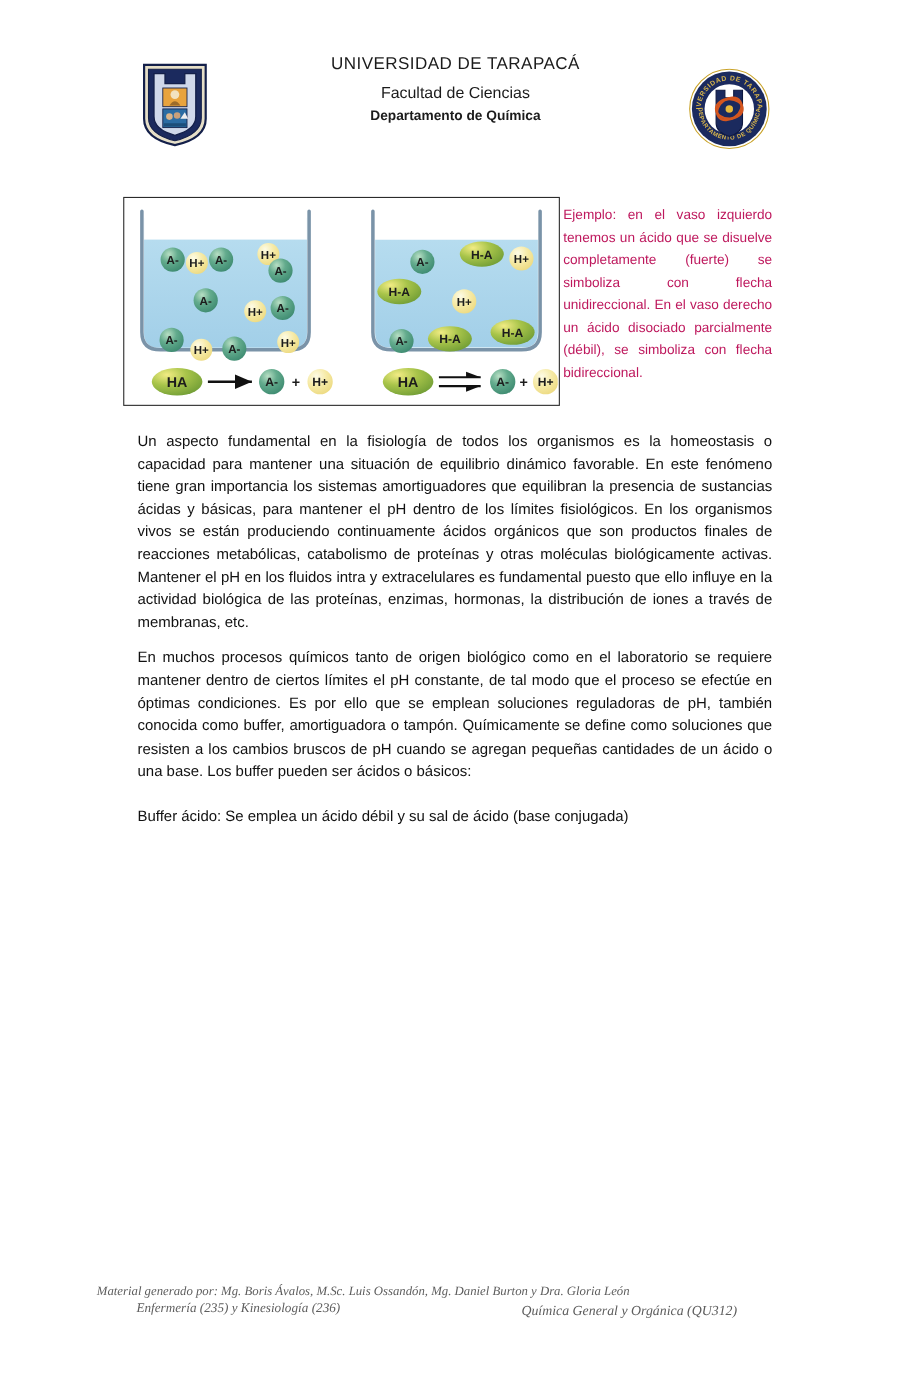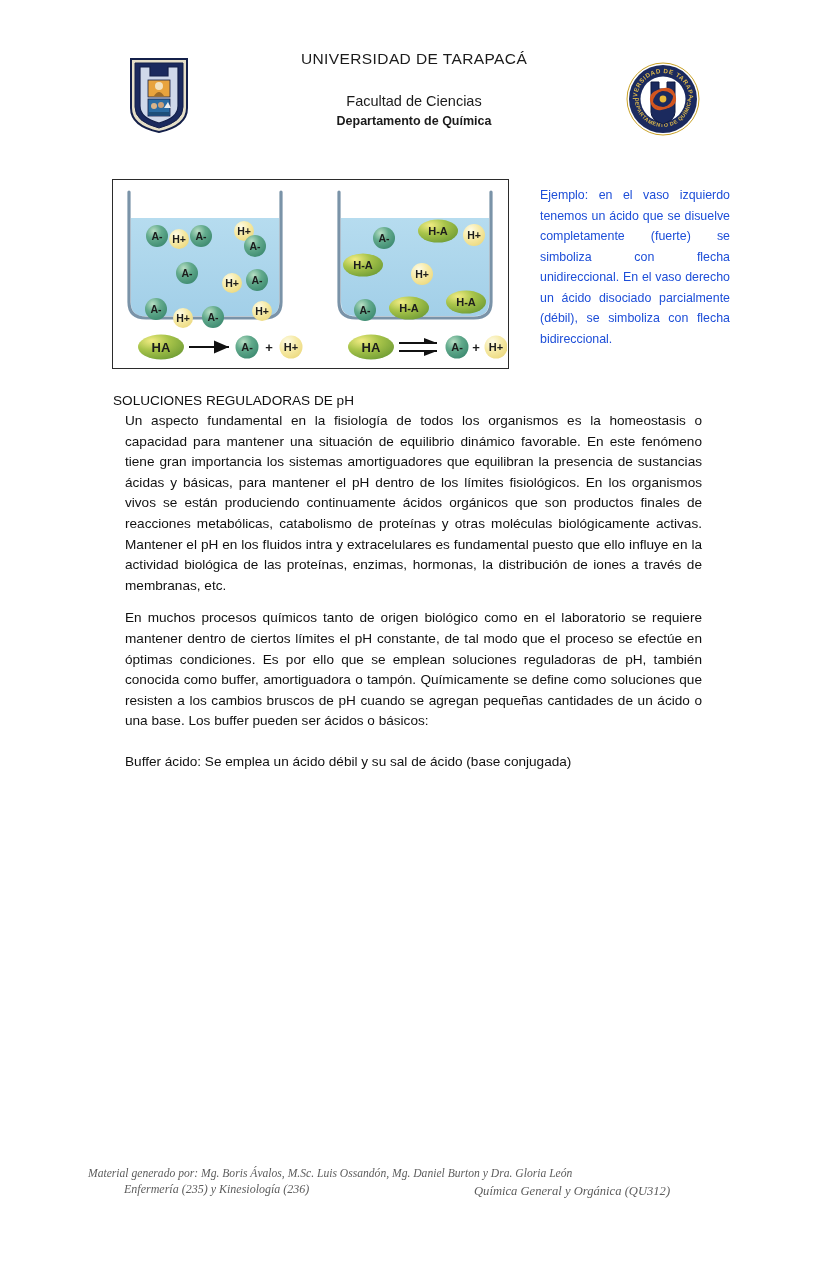--- a/index.html
+++ b/index.html
@@ -38,21 +38,21 @@
     font-size: 15.5px;
     letter-spacing: 0.4px;
     color: #1b1b1b;
     line-height: 22px;
     white-space: nowrap;
   }
   .hdr-line2 {
     font-size: 14.5px;
     color: #1b1b1b;
     line-height: 22px;
-    margin-top: 20px;
+    margin-top: 4px;
     white-space: nowrap;
   }
   .hdr-line3 {
     font-size: 12.5px;
     font-weight: bold;
     color: #1b1b1b;
     line-height: 17px;
     margin-top: 1px;
     white-space: nowrap;
   }
@@ -86,28 +86,28 @@
   }
   #figure-svg {
     position: absolute;
     left: 0;
     top: 0;
   }
 
   
   #figure-caption {
     position: absolute;
-    left: 540px;
+    left: 512px;
     top: 185px;
     width: 190px;
     font-size: 12.4px;
     line-height: 20.5px;
     text-align: justify;
     text-align-last: left;
-    color: #1d4ed8;
+    color: #be185d;
   }
 
   
   #content {
     position: absolute;
     left: 113px;
     top: 391px;
     width: 601px;
   }
   .section-title {
@@ -369,21 +369,20 @@
           <circle cx="383" cy="167" r="11.5" fill="url(#gradProton)"></circle>
           <text class="mol-label" x="383" y="171" font-size="11" text-anchor="middle">H+</text>
         </g>
       </g>
     </svg>
   </div>
 
   <div id="figure-caption">Ejemplo: en el vaso izquierdo tenemos un ácido que se disuelve completamente (fuerte) se simboliza con flecha unidireccional. En el vaso derecho un ácido disociado parcialmente (débil), se simboliza con flecha bidireccional.</div>
 
   <div id="content">
-    <div class="section-title">SOLUCIONES REGULADORAS DE pH</div>
     <p class="para tight">Un aspecto fundamental en la fisiología de todos los organismos es la homeostasis o capacidad para mantener una situación de equilibrio dinámico favorable. En este fenómeno tiene gran importancia los sistemas amortiguadores que equilibran la presencia de sustancias ácidas y básicas, para mantener el pH dentro de los límites fisiológicos. En los organismos vivos se están produciendo continuamente ácidos orgánicos que son productos finales de reacciones metabólicas, catabolismo de proteínas y otras moléculas biológicamente activas. Mantener el pH en los fluidos intra y extracelulares es fundamental puesto que ello influye en la actividad biológica de las proteínas, enzimas, hormonas, la distribución de iones a través de membranas, etc.</p>
     <p class="para tight">En muchos procesos químicos tanto de origen biológico como en el laboratorio se requiere mantener dentro de ciertos límites el pH constante, de tal modo que el proceso se efectúe en óptimas condiciones. Es por ello que se emplean soluciones reguladoras de pH, también conocida como buffer, amortiguadora o tampón. Químicamente se define como soluciones que resisten a los cambios bruscos de pH cuando se agregan pequeñas cantidades de un ácido o una base. Los buffer pueden ser ácidos o básicos:</p>
     <p class="para spaced-before">Buffer ácido: Se emplea un ácido débil y su sal de ácido (base conjugada)</p>
   </div>
 
   <div id="footer">
     <div id="footer-line1">Material generado por: Mg. Boris Ávalos, M.Sc. Luis Ossandón, Mg. Daniel Burton y Dra. Gloria León</div>
     <div id="footer-line2-left">Enfermería (235) y Kinesiología (236)</div>
     <div id="footer-line2-right">Química General y Orgánica (QU312)</div>
   </div>

